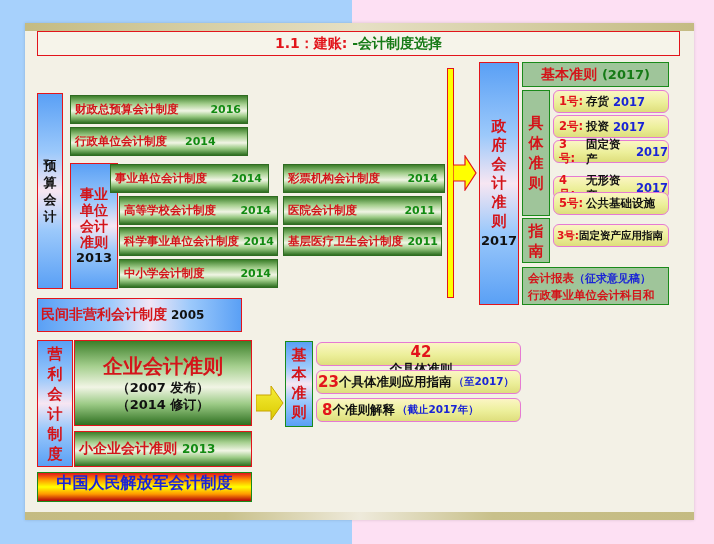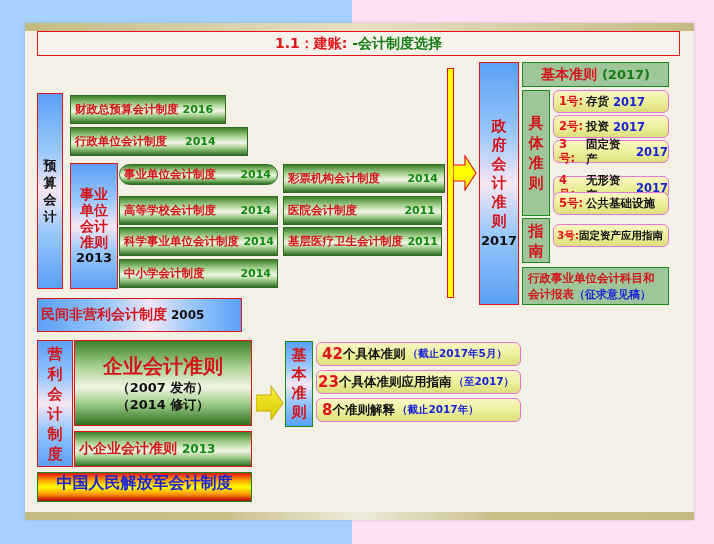--- a/index.html
+++ b/index.html
@@ -44,38 +44,38 @@
   <span class="t-red">1.1：建账:</span><span class="t-green"> -会计制度选择</span>
 </div>
 
 <div class="abs bluevert vtext" style="left:37px;top:93px;width:26px;height:196px;font-size:13px;color:#111;line-height:17px;">
   <span>预</span>
   <span>算</span>
   <span>会</span>
   <span>计</span>
 </div>
 
-<div class="abs greenbar" style="left:70px;top:95px;width:156px;height:29px;justify-content:flex-start;">
+<div class="abs greenbar" style="left:70px;top:95px;width:178px;height:29px;justify-content:space-between;">
   <span>财政总预算会计制度</span>
   <span class="yr" style="margin-left:4px;">2016</span>
 </div>
 <div class="abs greenbar" style="left:70px;top:127px;width:178px;height:29px;justify-content:flex-start;">
   <span>行政单位会计制度</span>
   <span class="yr" style="margin-left:18px;">2014</span>
 </div>
 
 <div class="abs bluevert vtext" style="left:70px;top:163px;width:48px;height:126px;color:#d4141a;font-size:14px;line-height:16px;">
   <span>事业</span>
   <span>单位</span>
   <span>会计</span>
   <span>准则</span>
   <span style="color:#111;font-size:13px;">2013</span>
 </div>
 
-<div class="abs greenbar" style="left:119px;top:164px;width:159px;height:21px;border-radius:12px;">
+<div class="abs greenbar" style="left:110px;top:164px;width:159px;height:29px;">
   <span>事业单位会计制度</span>
   <span class="yr">2014</span>
 </div>
 <div class="abs greenbar" style="left:119px;top:196px;width:159px;height:29px;">
   <span>高等学校会计制度</span>
   <span class="yr">2014</span>
 </div>
 <div class="abs greenbar" style="left:119px;top:227px;width:159px;height:29px;padding-right:3px;">
   <span>科学事业单位会计制度</span>
   <span class="yr">2014</span>
@@ -153,22 +153,22 @@
 <div class="abs sagebox vtext" style="left:522px;top:218px;width:28px;height:45px;color:#d4141a;font-size:15px;line-height:20px;">
   <span>指</span>
   <span>南</span>
 </div>
 <div class="abs pill" style="left:553px;top:224px;width:116px;height:23px;font-size:10.5px;padding-left:3px;">
   <span class="num" style="margin-right:0;">3号:</span>
   <span>固定资产应用指南</span>
 </div>
 
 <div class="abs sagebox" style="left:522px;top:267px;width:147px;height:38px;font-weight:bold;font-size:11.5px;line-height:16px;padding:2px 0 0 5px;color:#d4141a;">
+  <div><span>会计报表</span><span style="color:#1a24d6;font-size:11px;">（征求意见稿）</span></div>
   <div>行政事业单位会计科目和</div>
-  <div><span>会计报表</span><span style="color:#1a24d6;font-size:11px;">（征求意见稿）</span></div>
 </div>
 
 <div class="abs bluebox" style="left:37px;top:298px;width:205px;height:34px;display:flex;align-items:center;padding-left:3px;font-weight:bold;">
   <span style="color:#d4141a;font-size:14px;">民间非营利会计制度</span>
   <span style="color:#111;font-size:12px;margin-left:4px;">2005</span>
 </div>
 
 <div class="abs bluevert vtext" style="left:37px;top:340px;width:36px;height:127px;color:#d4141a;font-size:15px;line-height:20px;">
   <span>营</span>
   <span>利</span>
@@ -205,21 +205,21 @@
   <polygon points="0,10 15,10 15,1 27,18 15,35 15,26 0,26" fill="url(#ag)" stroke="#c9a400" stroke-width="1"></polygon>
 </svg>
 
 <div class="abs bluevert vtext" style="left:285px;top:341px;width:28px;height:86px;border:1.5px solid #1a8a1a;color:#d4141a;font-size:15px;line-height:19px;">
   <span>基</span>
   <span>本</span>
   <span>准</span>
   <span>则</span>
 </div>
 
-<div class="abs pill" style="left:316px;top:342px;width:205px;height:24px;font-size:12.5px;">
+<div class="abs pill" style="left:316px;top:342px;width:205px;height:24px;font-size:12.5px;flex-direction:column;">
   <span class="big">42</span>
   <span>个具体准则</span>
   <span class="note">（截止2017年5月）</span>
 </div>
 <div class="abs pill" style="left:316px;top:370px;width:205px;height:24px;font-size:12.5px;padding-left:1px;">
   <span class="big">23</span>
   <span>个具体准则应用指南</span>
   <span class="note">（至2017）</span>
 </div>
 <div class="abs pill" style="left:316px;top:398px;width:205px;height:24px;font-size:12.5px;">

